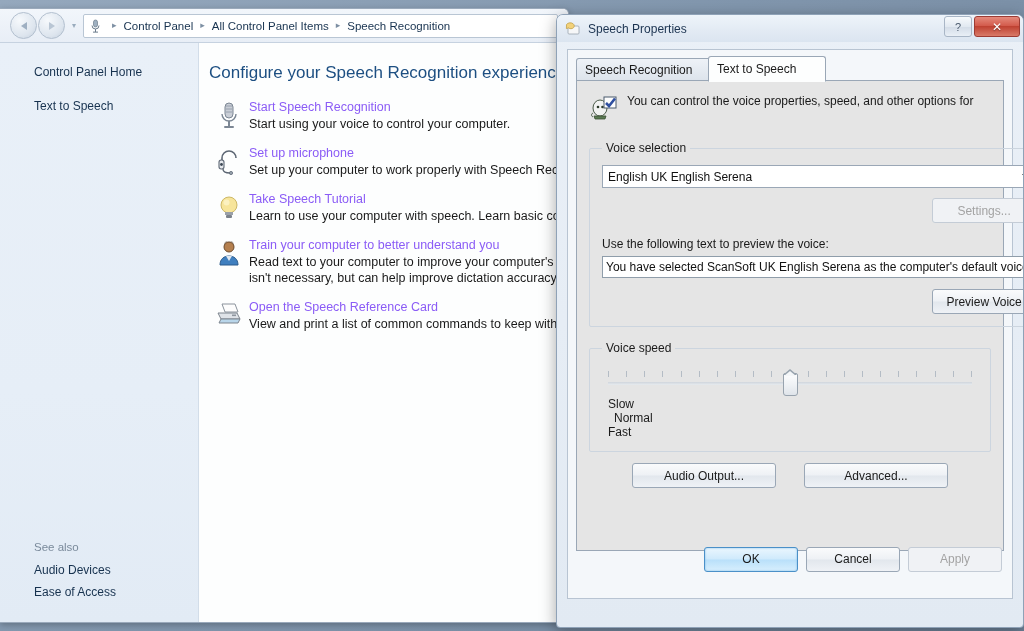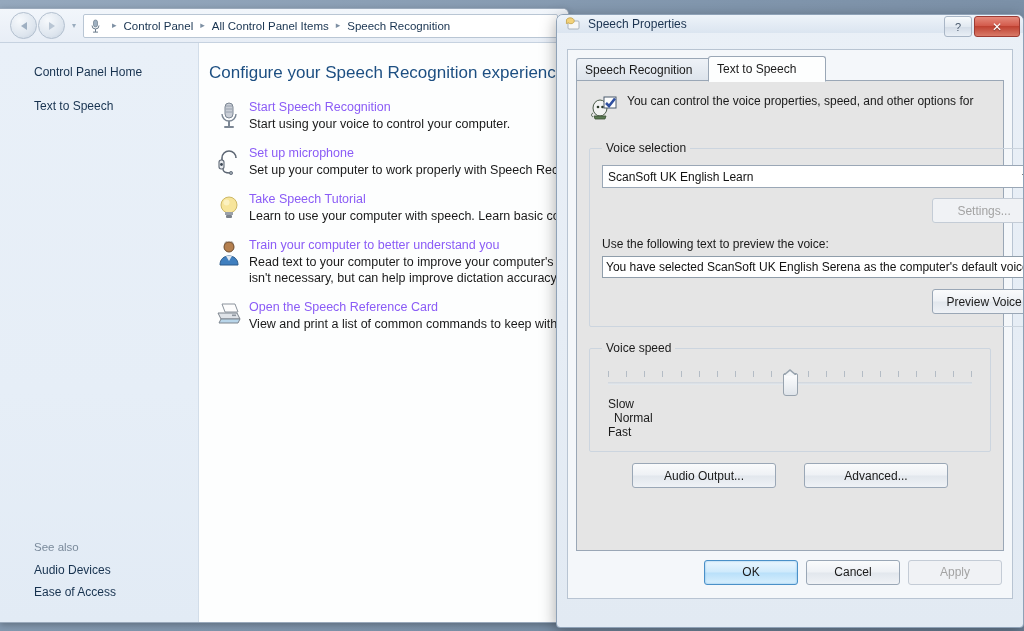--- a/index.html
+++ b/index.html
@@ -121,21 +121,21 @@
   .dlg {
     position: absolute; left: 556px; top: 14px;
     width: 466px; height: 612px;
     border-radius: 7px 7px 4px 4px;
     background: linear-gradient(to bottom,#eaf0f7 0%,#e2eaf3 100%);
     border: 1px solid #8fa2b7;
     box-shadow: 0 4px 16px rgba(0,0,0,.35);
     overflow: hidden;
   }
   .dlg-titlebar {
-    height: 18px; display: flex; align-items: center;
+    height: 27px; display: flex; align-items: center;
     padding-left: 8px;
     background: linear-gradient(to bottom,#eef4fa 0%,#e3ebf4 55%,#dbe5f0 100%);
     position: relative;
   }
   .dlg-icon { margin-right: 7px; display:flex; }
   .dlg-title { font-size: 12px; color: #1b3350; }
   .dlg-btns { position: absolute; right: 3px; top: 1px; display: flex; }
   .btn-help {
     width: 26px; height: 19px; margin-right: 2px;
     border: 1px solid #a9b6c6; border-radius: 3px;
@@ -258,21 +258,21 @@
     border-left: 6px solid transparent; border-right: 6px solid transparent;
     border-bottom: 5px solid #f4f6f8;
   }
   .slider-labels {
     display: flex; justify-content: space-between;
     font-size: 12px; color: #1a1a1a; margin-top: 12px; padding: 0 2px; flex-direction: column;
   }
   .slider-labels span:nth-child(2){ transform: translateX(6px); }
 
   .dlg-footer {
-    position: absolute; left: 0; right: 0; bottom: 3px; height: 46px;
+    position: absolute; left: 0; right: 0; bottom: 16px; height: 46px;
     display: flex; align-items: center; justify-content: flex-end;
     padding-right: 10px; gap: 8px;
   }
   .dlg-footer .btn { min-width: 72px; }
 </style>
 </head>
 <body>
 
 <div id="root">
   <div class="desktop"></div>
@@ -439,21 +439,21 @@
           </div>
           <div class="intro-text">
             <div>You can control the voice properties, speed, and other options for</div>
           </div>
         </div>
 
         <fieldset class="group">
           <legend>Voice selection</legend>
 
           <div class="combo">
-            <span>ScanSoft UK English Learn</span>
+            <span>English UK English Serena</span>
             <span class="combo-arrow">
                 <i></i>
               </span>
           </div>
 
           <div class="right">
             <div class="btn disabled">Settings...</div>
           </div>
 
           <div class="label-line" style="margin-top:14px;">Use the following text to preview the voice:</div>

